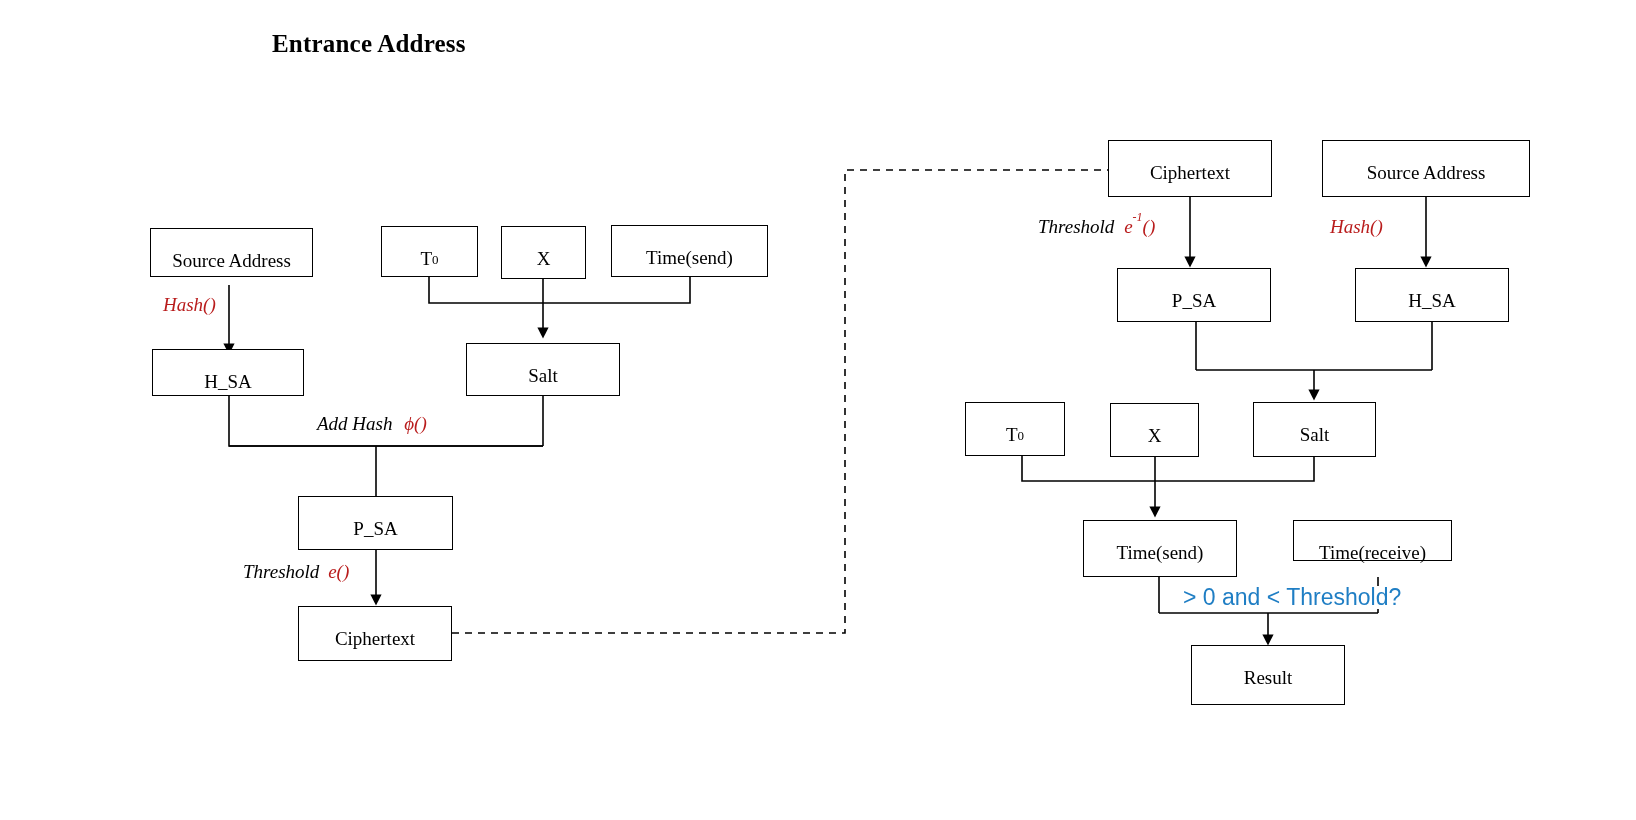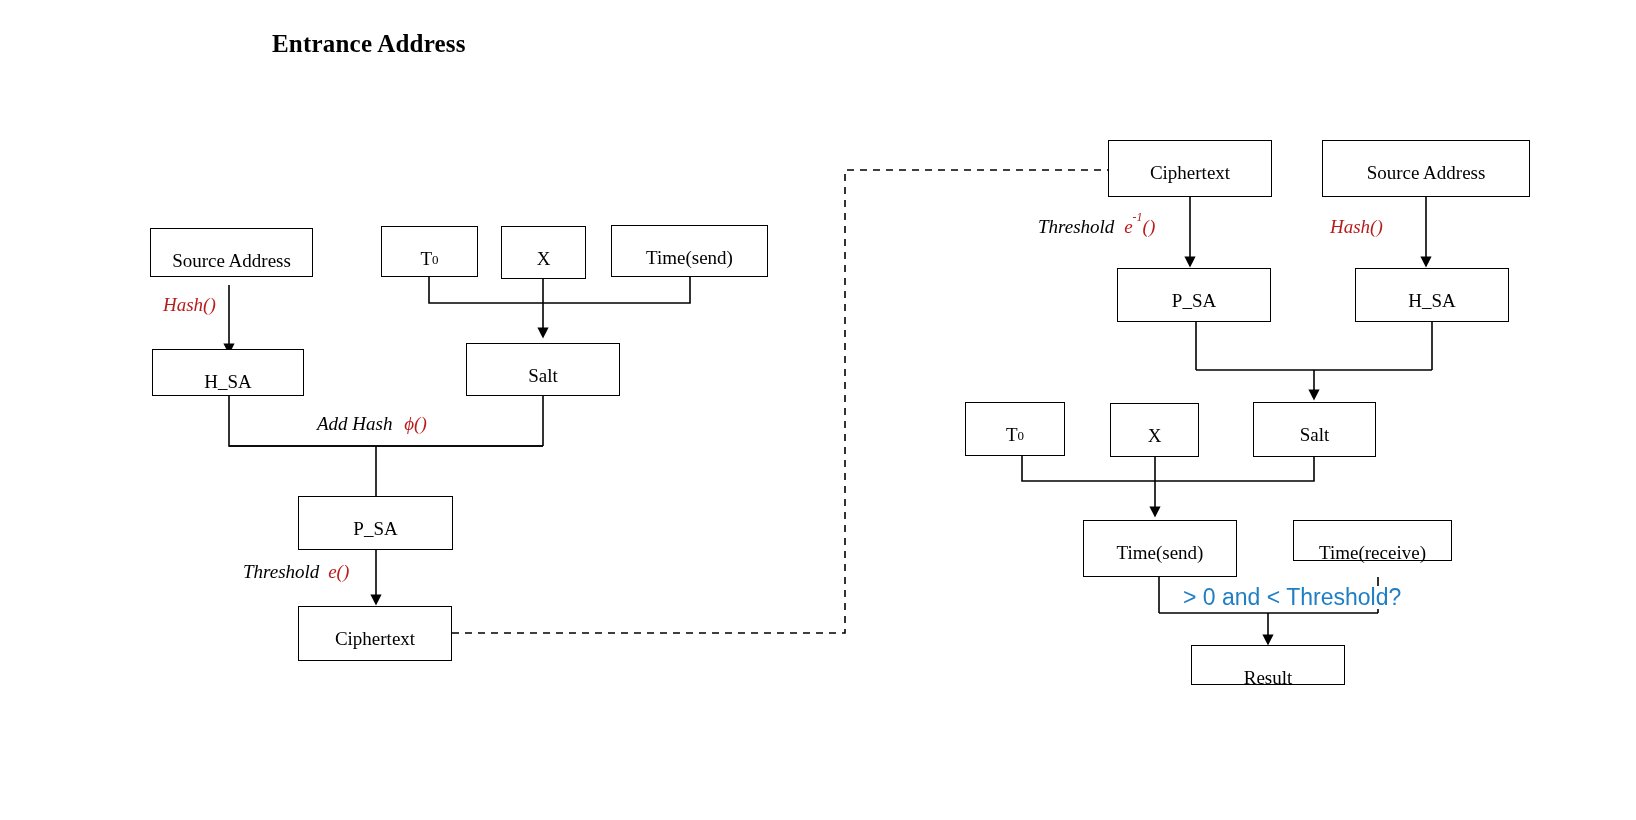--- a/index.html
+++ b/index.html
@@ -219,21 +219,21 @@
   </div>
 
   <div class="node" style="left:1083px; top:520px; width:154px; height:57px;">
     <span>Time(send)</span>
   </div>
 
   <div class="node" style="left:1293px; top:520px; width:159px; height:41px;">
     <span>Time(receive)</span>
   </div>
 
-  <div class="node" style="left:1191px; top:645px; width:154px; height:40px;">
+  <div class="node" style="left:1191px; top:645px; width:154px; height:60px;">
     <span>Result</span>
   </div>
 
   <div class="edge-label" style="left:1038px; top:216px;">
     <span>Threshold</span>
     <span class="fn" style="margin-left:5px;"><span>e</span><span class="sup">-1</span><span>()</span></span>
   </div>
 
   <div class="edge-label" style="left:1330px; top:217px;">
     <span class="fn">Hash()</span>

